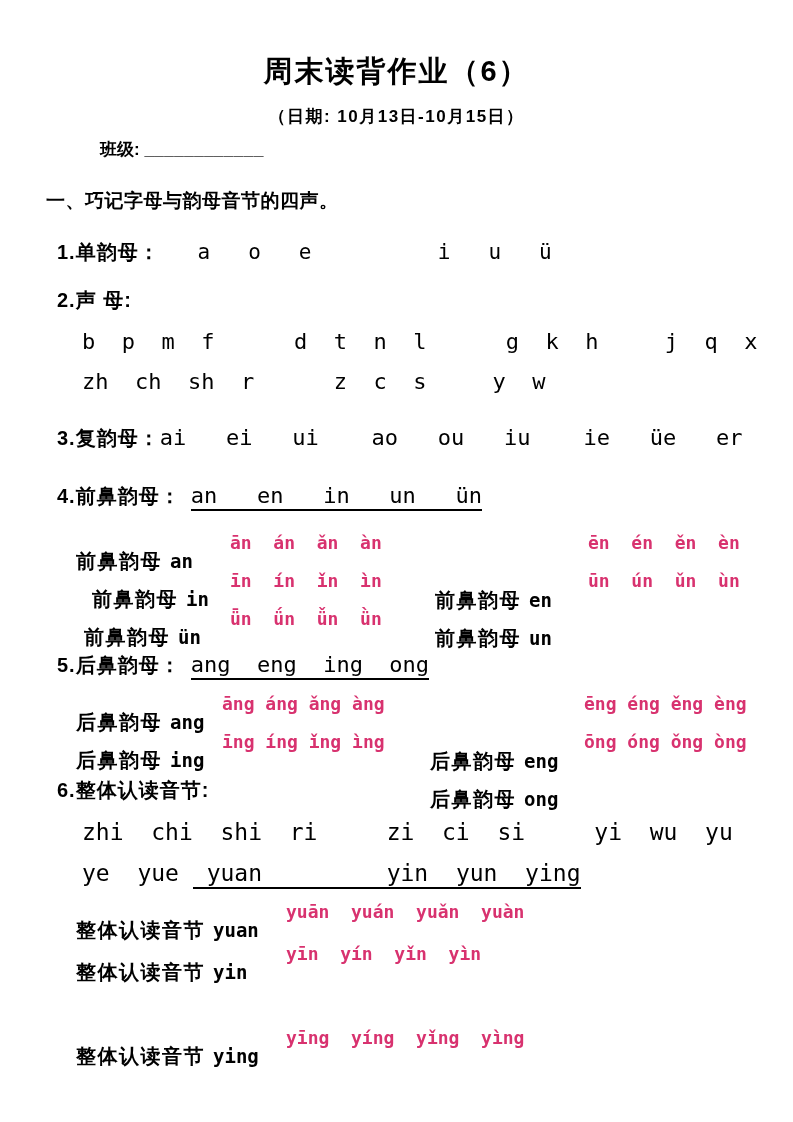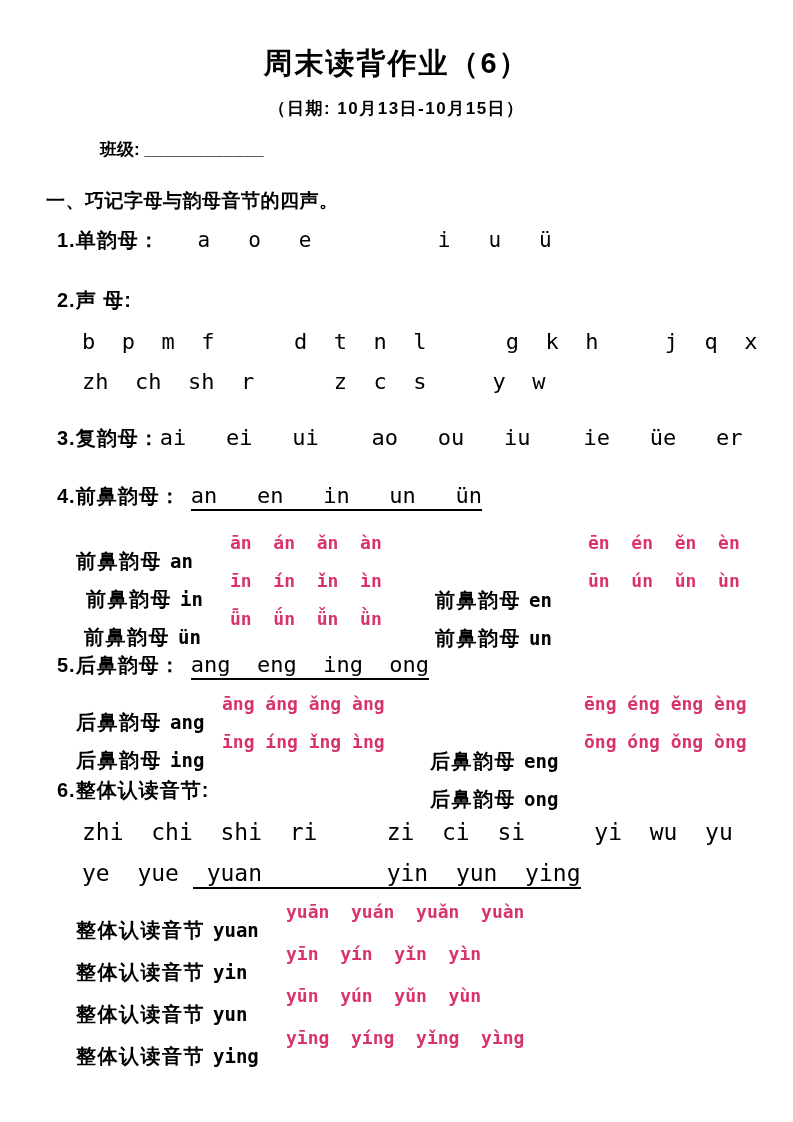--- a/index.html
+++ b/index.html
@@ -11,21 +11,21 @@
   .page{
     position:relative;
     width:793px;height:1122px;
     background:var(--paper);
     color:var(--ink);
     font-family:"Liberation Sans",sans-serif;
     overflow:hidden;
     margin:0 auto;
   }
   .abs{position:absolute;white-space:pre;line-height:1.2;}
-  .center{left:0;width:793px;text-align:center;}
+  .center{left:0;width:793px;text-align:center;margin-top:8px;}
   .title{font-size:29px;font-weight:700;letter-spacing:2px;}
   .subtitle{font-size:17px;font-weight:700;letter-spacing:1.5px;}
   .meta{font-size:17px;font-weight:700;}
   .blank{font-weight:700;letter-spacing:0.5px;}
   .h1{font-size:19px;font-weight:700;letter-spacing:0.5px;}
   .item-label{font-size:20px;font-weight:700;letter-spacing:1px;}
   .py{font-family:"DejaVu Sans Mono","Liberation Mono",monospace;white-space:pre;}
   .py-lg{font-size:21px;}
   .py-xl{font-size:22px;}
   .py-xxl{font-size:23px;}
@@ -44,38 +44,38 @@
 
 <div class="page">
 
   <div class="abs center title" style="top:46px;">周末读背作业（6）</div>
   <div class="abs center subtitle" style="top:99px;">（日期: 10月13日-10月15日）</div>
 
   <div class="abs meta" style="left:100px;top:140px;"><span>班级:</span> <span class="blank">____________</span></div>
 
   <div class="abs h1" style="left:46px;top:190px;">一、巧记字母与韵母音节的四声。</div>
 
-  <div class="abs" style="left:57px;top:228px;"><span class="item-label">1.单韵母：</span><span class="py py-lg">   a   o   e          i   u   ü</span></div>
+  <div class="abs" style="left:57px;top:240px;"><span class="item-label">1.单韵母：</span><span class="py py-lg">   a   o   e          i   u   ü</span></div>
 
   <div class="abs item-label" style="left:57px;top:288px;">2.声 母:</div>
   <div class="abs py py-xl" style="left:82px;top:329px;">b  p  m  f      d  t  n  l      g  k  h     j  q  x</div>
   <div class="abs py py-xl" style="left:82px;top:369px;">zh  ch  sh  r      z  c  s     y  w</div>
 
   <div class="abs" style="left:57px;top:425px;"><span class="item-label">3.复韵母：</span><span class="py py-xl">ai   ei   ui    ao   ou   iu    ie   üe   er</span></div>
 
   <div class="abs" style="left:57px;top:483px;"><span class="item-label">4.前鼻韵母：</span><span class="py py-xl underlined gap-sm">an   en   in   un   ün</span></div>
 
   <div class="abs" style="left:0;top:530px;width:793px;">
     <span class="cell" style="left:76px;"><span class="row-cn">前鼻韵母</span><span class="py row-key">an</span></span>
     <span class="cell tones" style="left:230px;top:2px;">ān  án  ǎn  àn</span>
     <span class="cell" style="left:435px;"><span class="row-cn">前鼻韵母</span><span class="py row-key">en</span></span>
     <span class="cell tones" style="left:588px;top:2px;">ēn  én  ěn  èn</span>
   </div>
   <div class="abs" style="left:0;top:568px;width:793px;">
-    <span class="cell" style="left:86px;"><span class="row-cn">前鼻韵母</span><span class="py row-key">in</span></span>
+    <span class="cell" style="left:92px;"><span class="row-cn">前鼻韵母</span><span class="py row-key">in</span></span>
     <span class="cell tones" style="left:230px;top:2px;">īn  ín  ǐn  ìn</span>
     <span class="cell" style="left:435px;"><span class="row-cn">前鼻韵母</span><span class="py row-key">un</span></span>
     <span class="cell tones" style="left:588px;top:2px;">ūn  ún  ǔn  ùn</span>
   </div>
   <div class="abs" style="left:0;top:606px;width:793px;">
     <span class="cell" style="left:84px;"><span class="row-cn">前鼻韵母</span><span class="py row-key">ün</span></span>
     <span class="cell tones" style="left:230px;top:2px;">ǖn  ǘn  ǚn  ǜn</span>
   </div>
 
   <div class="abs" style="left:57px;top:652px;"><span class="item-label">5.后鼻韵母：</span><span class="py py-xl underlined gap-sm">ang  eng  ing  ong</span></div>
@@ -98,22 +98,18 @@
   <div class="abs py py-xxl" style="left:82px;top:860px;"><span>ye  yue </span><span class="underlined"> yuan         yin  yun  ying</span></div>
 
   <div class="abs" style="left:0;top:899px;width:793px;">
     <span class="cell" style="left:76px;"><span class="row-cn">整体认读音节</span><span class="py row-key">yuan</span></span>
     <span class="cell tones" style="left:286px;top:2px;">yuān  yuán  yuǎn  yuàn</span>
   </div>
   <div class="abs" style="left:0;top:941px;width:793px;">
     <span class="cell" style="left:76px;"><span class="row-cn">整体认读音节</span><span class="py row-key">yin</span></span>
     <span class="cell tones" style="left:286px;top:2px;">yīn  yín  yǐn  yìn</span>
   </div>
-  <div class="abs" style="left:0;top:983px;width:793px;">
-    <span class="cell" style="left:76px;"><span class="row-cn">整体认读音节</span><span class="py row-key">yun</span></span>
-    <span class="cell tones" style="left:286px;top:2px;">yūn  yún  yǔn  yùn</span>
-  </div>
   <div class="abs" style="left:0;top:1025px;width:664px;">
     <span class="cell" style="left:76px;"><span class="row-cn">整体认读音节</span><span class="py row-key">ying</span></span>
     <span class="cell tones" style="left:286px;top:2px;">yīng  yíng  yǐng  yìng</span>
   </div>
 
 </div>
 
 </body></html>

